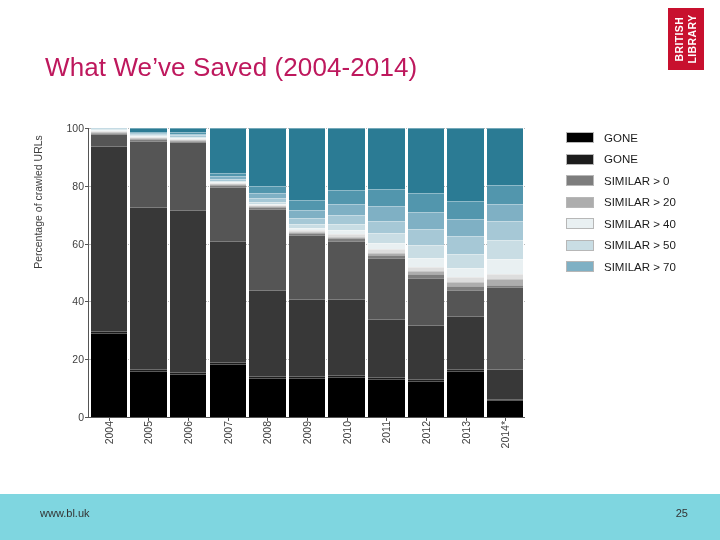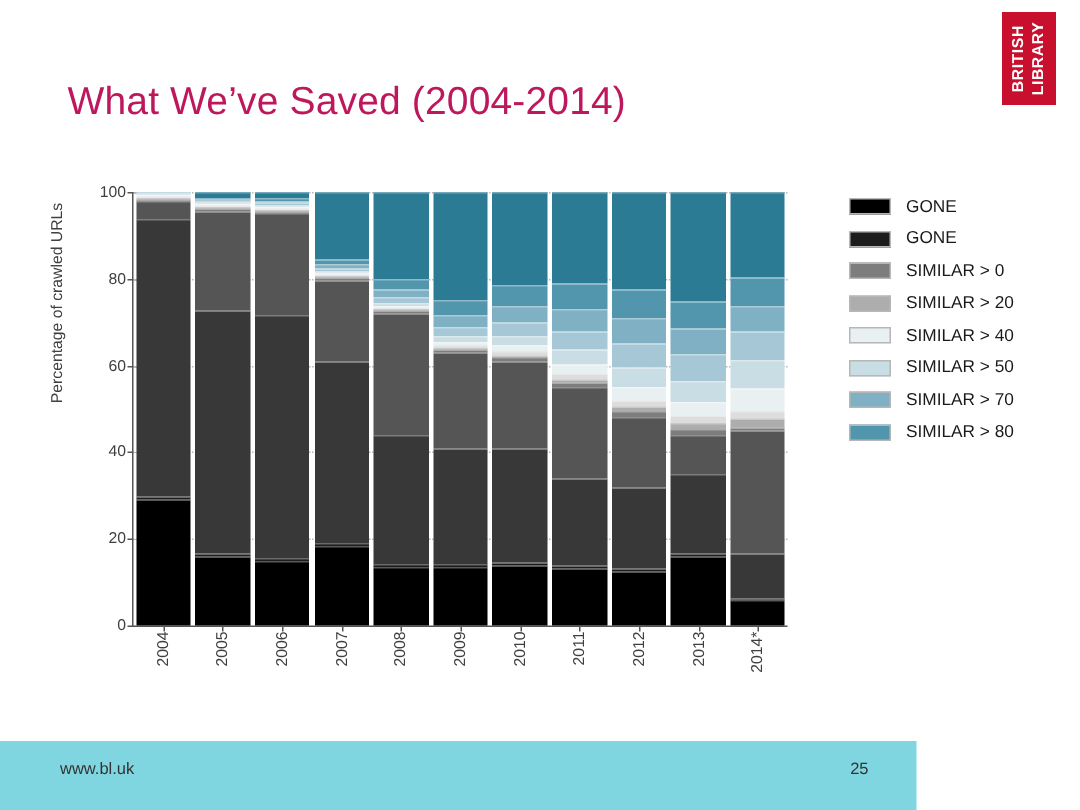--- a/index.html
+++ b/index.html
@@ -79,21 +79,21 @@
 
   
   .legend{position:absolute;left:566px;top:127px;}
   .legend-row{display:flex;align-items:center;height:21.5px;}
   .swatch{width:28px;height:11px;border:1px solid #b7b7b7;box-sizing:border-box;
     flex:0 0 auto;}
   .legend-label{margin-left:10px;font-size:11.5px;color:#1a1a1a;white-space:nowrap;}
 
   
   .footer{
-    position:absolute;left:0;top:494px;width:611px;height:46px;
+    position:absolute;left:0;top:494px;width:720px;height:46px;
     background:#7fd6e0;
   }
   .footer-url{position:absolute;left:40px;top:13px;font-size:11px;color:#333;}
   .footer-page{position:absolute;right:32px;top:13px;font-size:11px;color:#333;}
 </style>
 </head>
 <body>
 
 <div class="slide">
 
@@ -381,24 +381,20 @@
           <div class="legend-label">SIMILAR &gt; 40</div>
         </div>
         <div class="legend-row">
           <div class="swatch" style="background: rgb(201, 221, 228);"></div>
           <div class="legend-label">SIMILAR &gt; 50</div>
         </div>
         <div class="legend-row">
           <div class="swatch" style="background: rgb(127, 176, 196);"></div>
           <div class="legend-label">SIMILAR &gt; 70</div>
         </div>
-        <div class="legend-row">
-          <div class="swatch" style="background: rgb(82, 150, 173);"></div>
-          <div class="legend-label">SIMILAR &gt; 80</div>
-        </div>
       </div>
   </div>
 
   <div class="footer">
     <div class="footer-url">www.bl.uk</div>
     <div class="footer-page">25</div>
   </div>
 
 </div>
 

